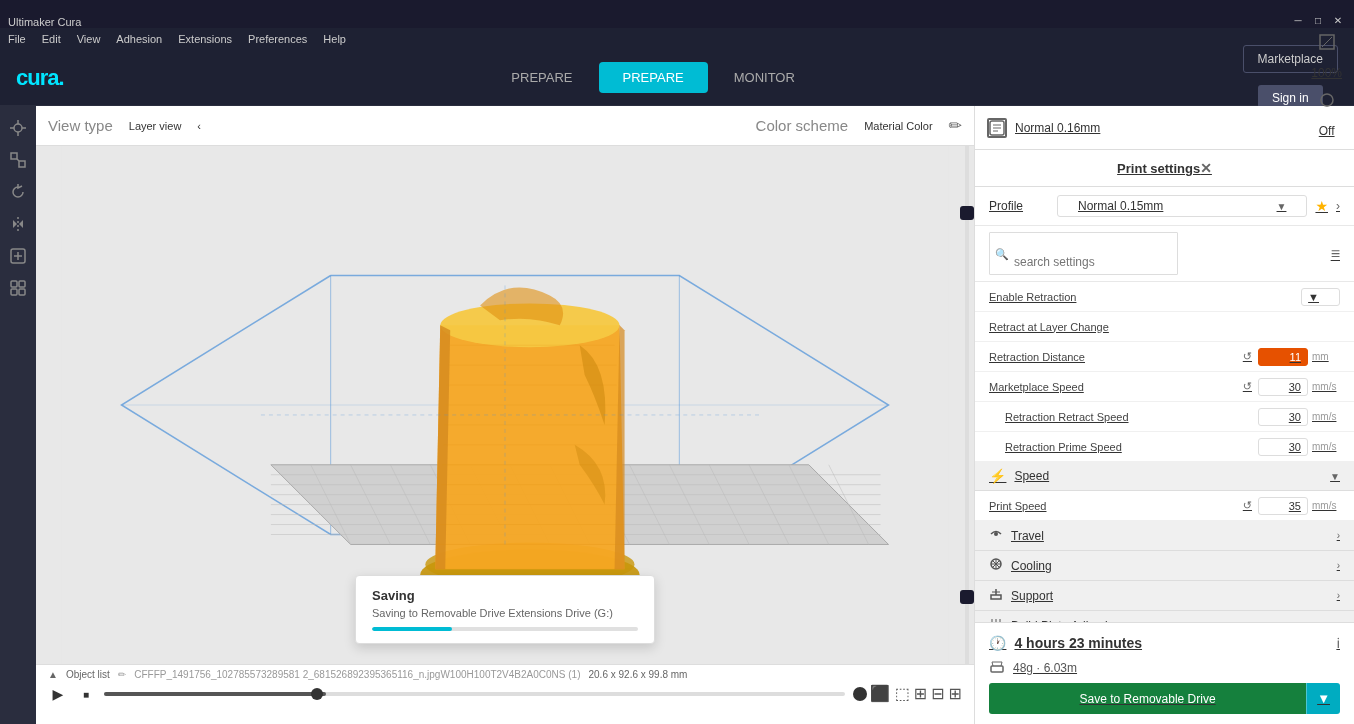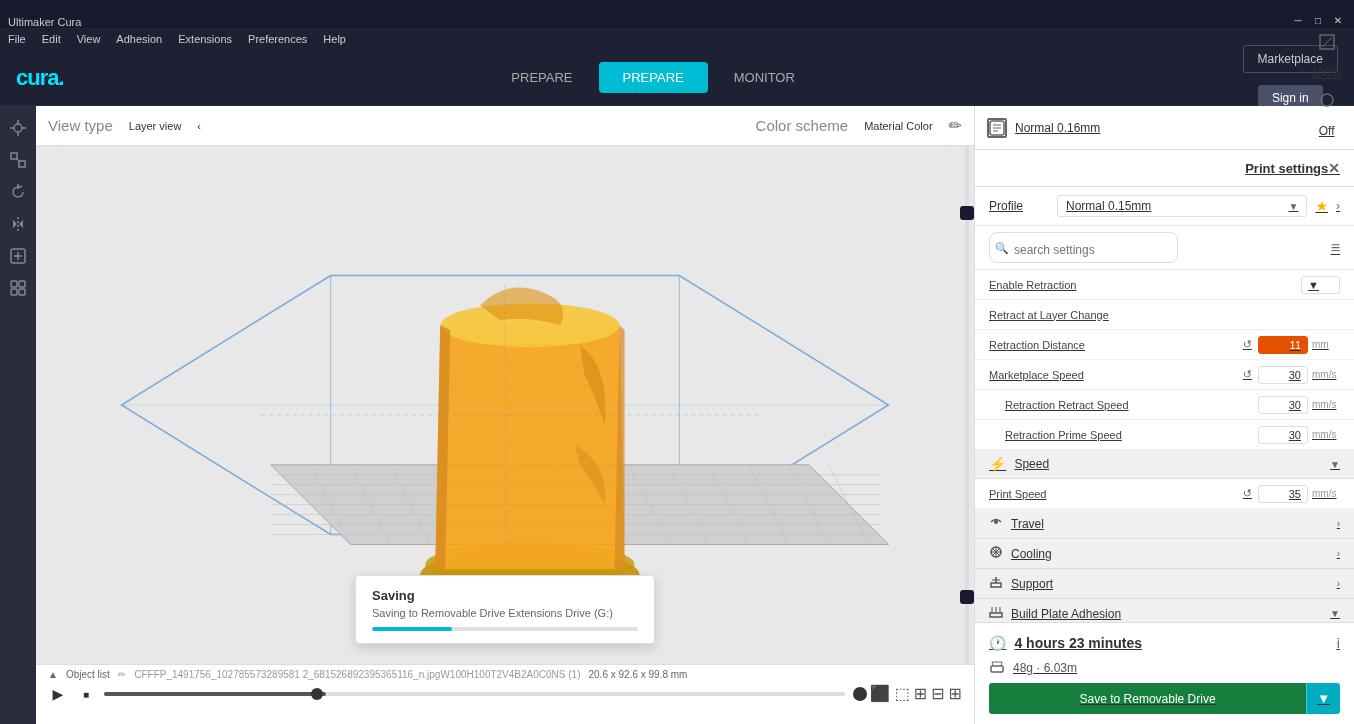--- a/index.html
+++ b/index.html
@@ -241,21 +241,21 @@
     }
     .ps-header {
       background: #fff;
       padding: 10px 14px;
       font-size: 13px;
       font-weight: 600;
       color: #333;
       border-bottom: 1px solid #ddd;
       display: flex;
       align-items: center;
-      justify-content: flex-end;
+      justify-content: center;
     }
     .ps-close { color: #666; cursor: pointer; font-size: 14px; }
 
     .ps-profile-row {
       background: #fff;
       padding: 8px 14px;
       display: flex;
       align-items: center;
       gap: 8px;
       border-bottom: 1px solid #e8e8e8;
@@ -267,22 +267,22 @@
       background: #fff;
       padding: 6px 14px;
       display: flex;
       align-items: center;
       gap: 8px;
       border-bottom: 1px solid #e8e8e8;
     }
     .ps-search {
       flex: 1;
       border: 1px solid #ddd;
-      border-radius: 8px;
-      padding: 10px 8px 5px 24px;
+      border-radius: 1px;
+      padding: 22px 8px 5px 24px;
       font-size: 12px;
       background: #fff;
     }
     .ps-search-wrapper { flex: 1; position: relative; }
     .ps-search-icon { position: absolute; left: 6px; top: 50%; transform: translateY(-50%); color: #999; font-size: 11px; }
     .ps-list-icon { color: #666; cursor: pointer; }
 
     
     .settings-body { background: #f5f5f5; }
 
@@ -713,21 +713,21 @@
     </div>
 
     <div class="print-settings">
       <div class="ps-header">
         <span>Print settings</span>
         <span class="ps-close">✕</span>
       </div>
 
       <div class="ps-profile-row">
         <span class="ps-profile-label">Profile</span>
-        <div style="flex:1;display:flex;align-items:center;border:1px solid #ddd;border-radius:3px;padding:3px 8px;background:#fff">
+        <div style="flex:1;display:flex;align-items:center;border:1px solid #ddd;border-radius:3px;padding:3px 20px;background:#fff">
           <span style="font-size:12px;color:#333;flex:1">Normal  0.15mm</span>
           <span style="font-size:10px;color:#666">▼</span>
         </div>
         <span class="ps-star">★</span>
         <span style="font-size:12px;color:#666">›</span>
       </div>
 
       <div class="ps-search-row">
         <div class="ps-search-wrapper">
           <span class="ps-search-icon">🔍</span>

